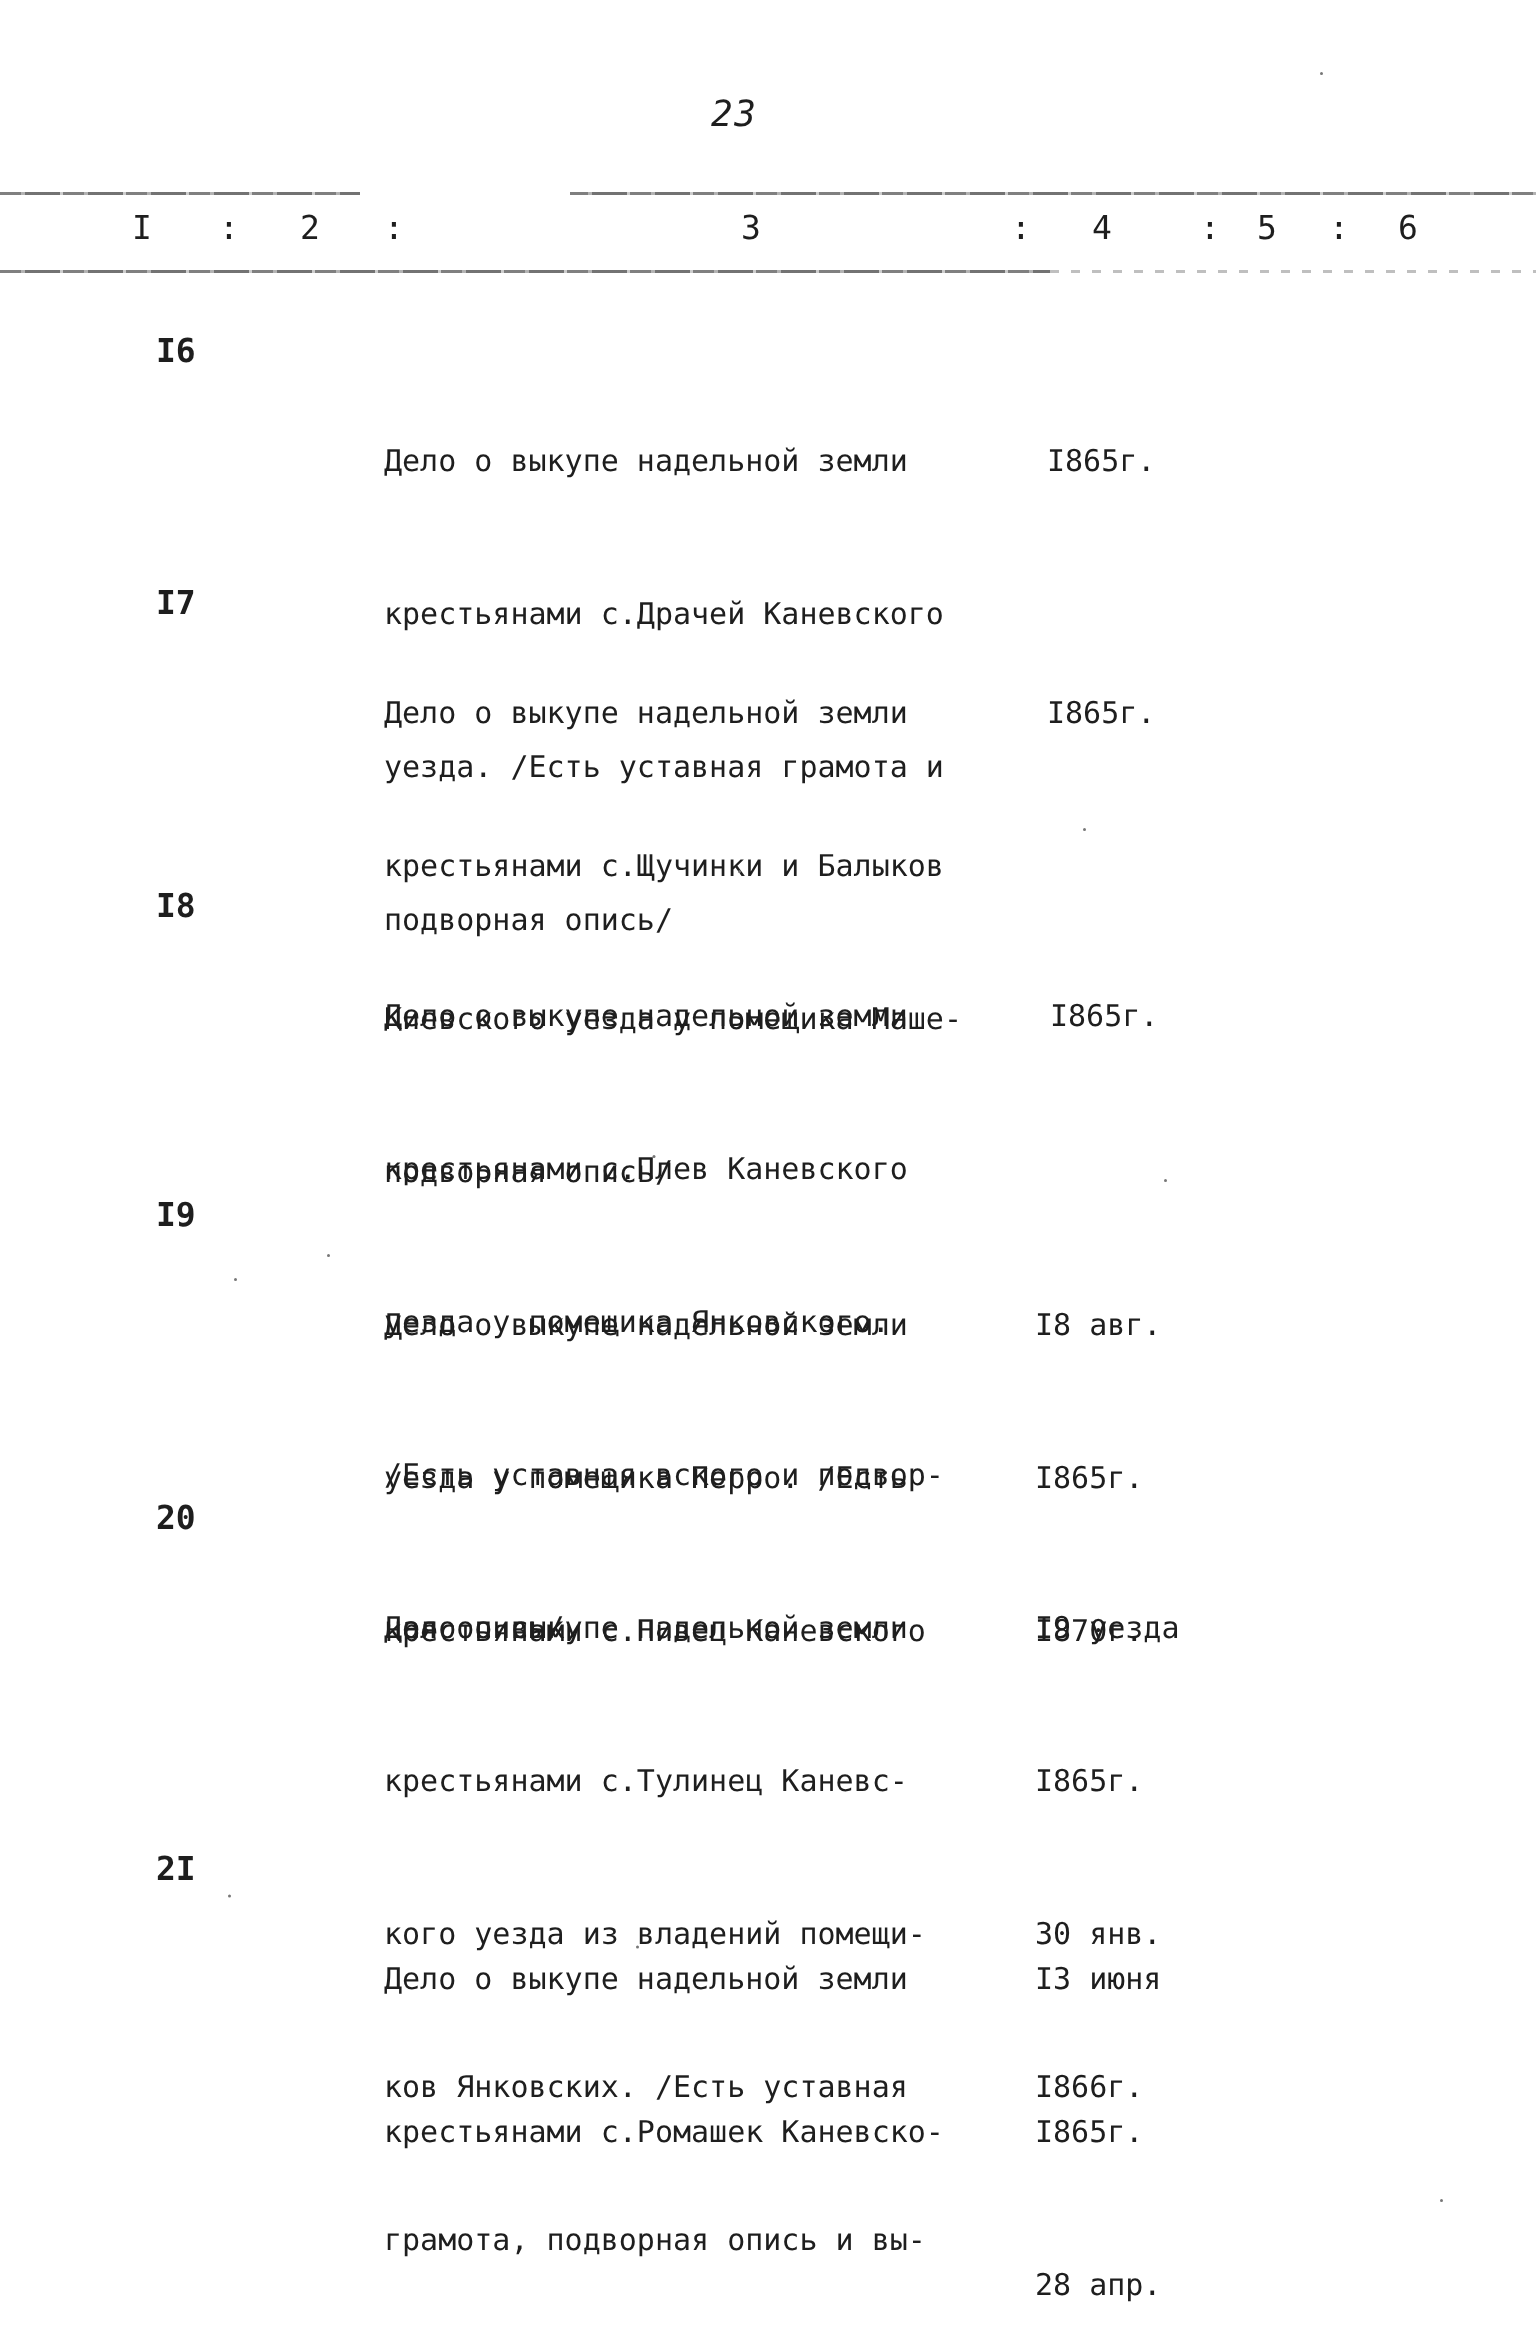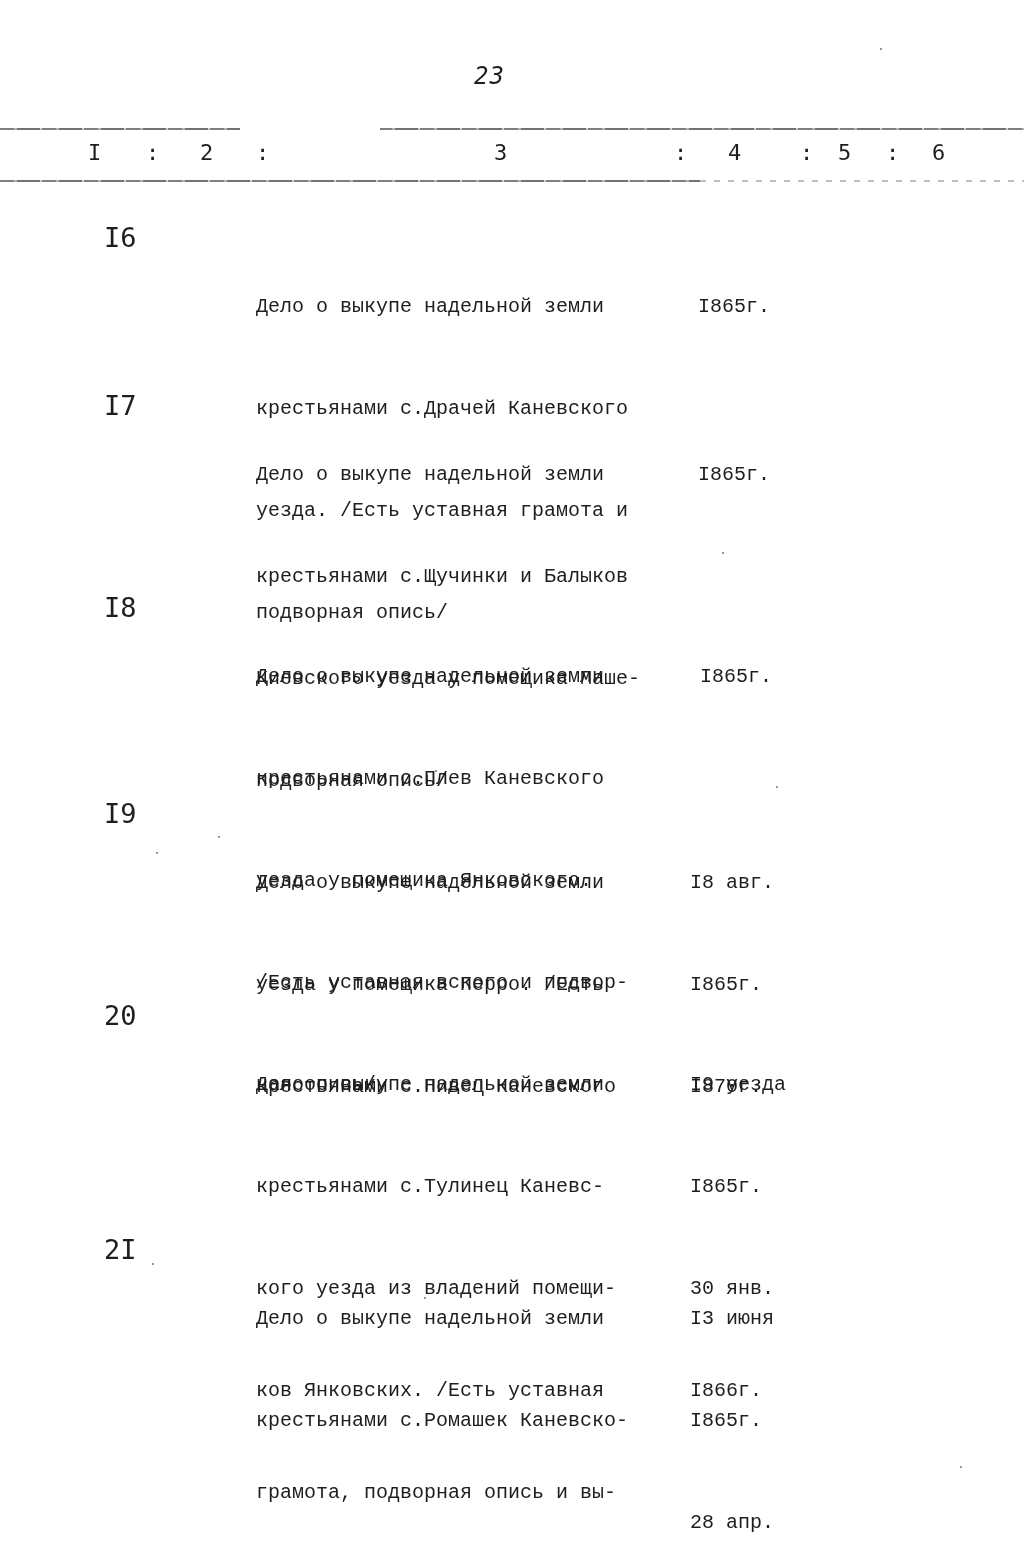--- a/index.html
+++ b/index.html
@@ -52,41 +52,42 @@
     }
     .entry {
       position: absolute;
       left: 0;
       width: 1024px;
     }
     .entry-num {
       position: absolute;
       left: 104px;
       top: 0;
-      font-size: 27px;
+      font-size: 22px;
+      font-weight: bold;
     }
     .entry-desc {
       position: absolute;
       left: 256px;
       top: 0;
       width: 440px;
       font-size: 20px;
       line-height: 34px;
       white-space: pre;
     }
     .entry-dates {
       position: absolute;
       left: 690px;
       top: 0;
       width: 120px;
       font-size: 20px;
       line-height: 34px;
       white-space: pre;
     }
-    .line { display: block; height: 34px; font-family: Liberation Mono, monospace; }
+    .line { display: block; height: 34px; }
     .speck {
       position: absolute;
       width: 2px; height: 2px;
       background: #777;
       border-radius: 50%;
     }
   </style>
 </head>
 <body>
 

